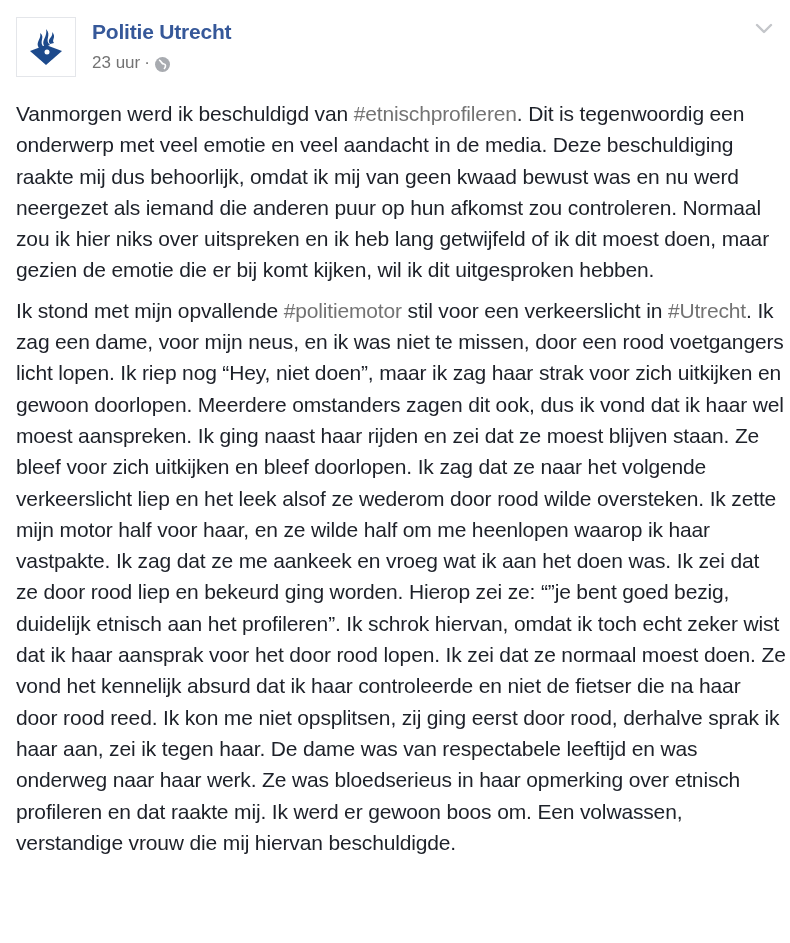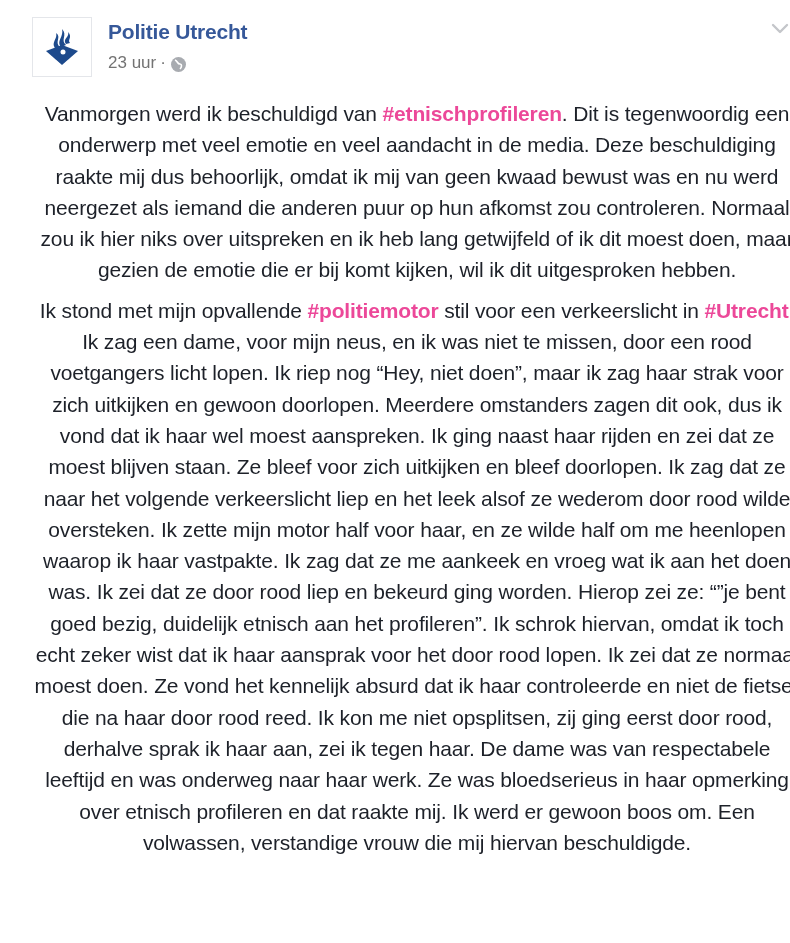--- a/index.html
+++ b/index.html
@@ -10,26 +10,25 @@
     body {
       width: 790px;
       height: 943px;
       overflow: hidden;
       position: relative;
       font-family: "Liberation Sans", sans-serif;
       color: #1d2129;
     }
     .post {
       position: absolute;
-      left: 16px;
+      left: 0;
       top: 0;
       width: 632px;
       height: 943px;
       background: #fff;
-      text-align: center;
     }
     .avatar {
       position: absolute;
       left: 16px;
       top: 17px;
       width: 60px;
       height: 60px;
       border: 1px solid #e4e6ea;
       box-sizing: border-box;
       background: #fff;
@@ -83,23 +82,22 @@
       width: 770px;
       font-size: 21px;
       line-height: 31.3px;
       color: #1d2129;
       letter-spacing: -0.15px;
     }
     .body-text p {
       margin: 0 0 9px 0;
     }
     .hashtag {
-      color: #ec4899;
+      color: #737373;
       cursor: pointer;
-      font-weight: bold;
     }
   </style>
 </head>
 <body>
 
 <div class="post">
   <div class="avatar">
     <svg width="44" height="44" viewBox="0 0 44 44">
 
       <path d="M6 26 L22 40 L38 26 L22 20 Z" fill="#1d4a8c"></path>

